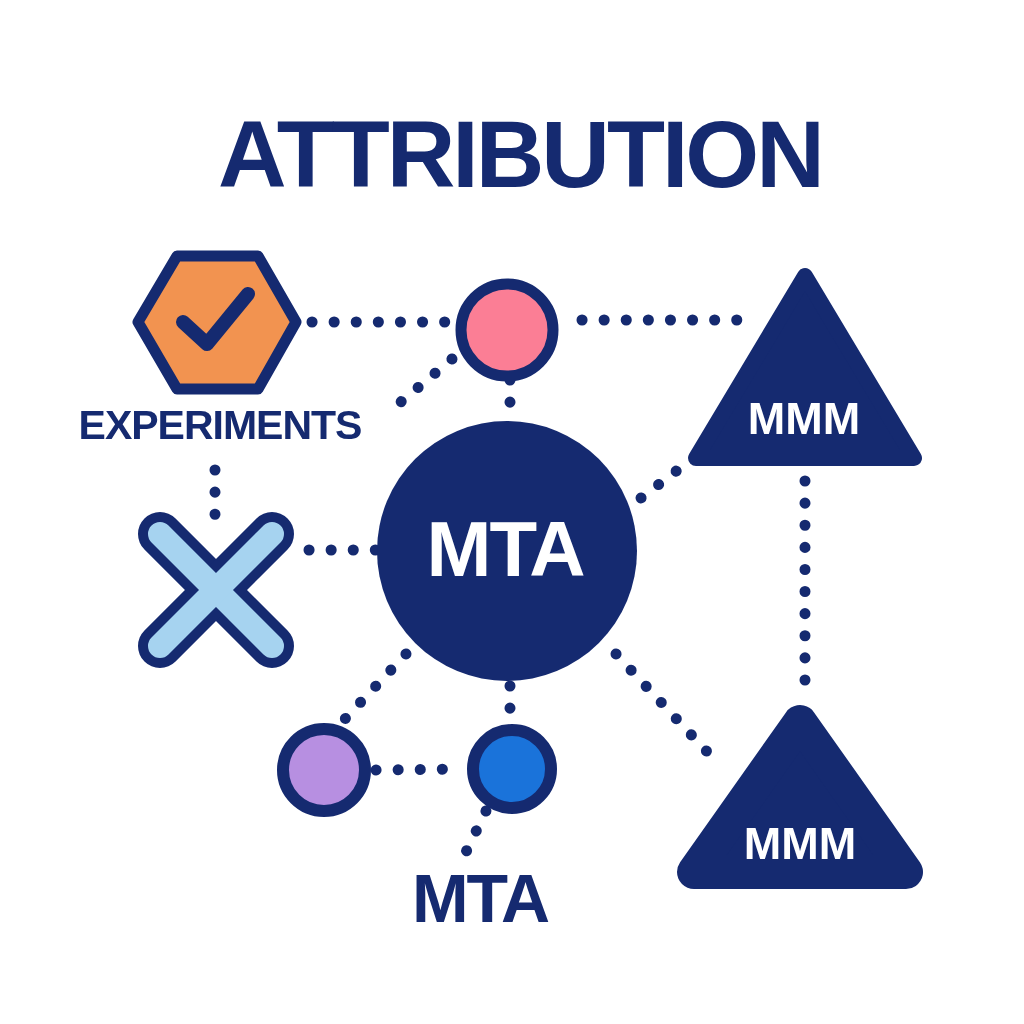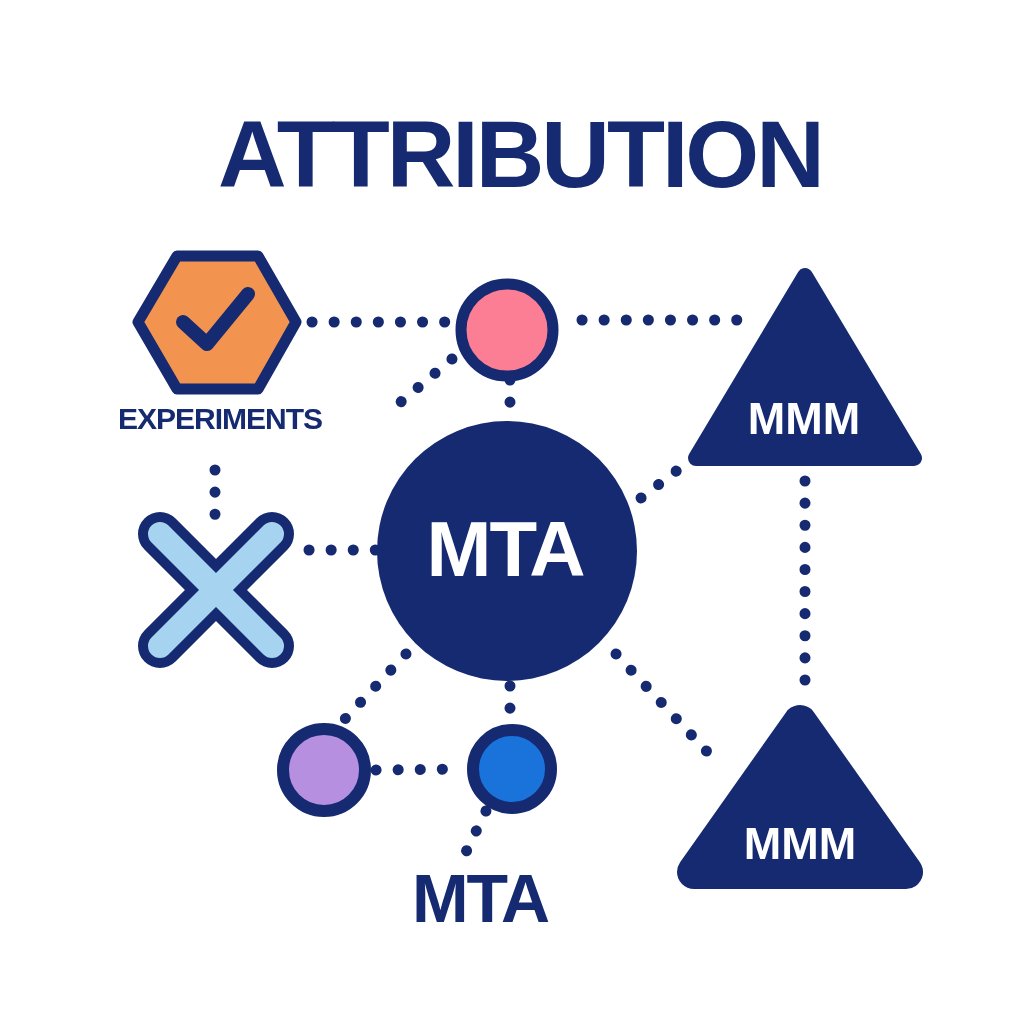--- a/index.html
+++ b/index.html
@@ -2,21 +2,21 @@
 <html><head>
 <meta charset="utf-8">
 <style>
   html,body{margin:0;padding:0;background:#ffffff;}
   .canvas{position:relative;width:1024px;height:1024px;background:#ffffff;overflow:hidden;
           font-family:"Liberation Sans", sans-serif;}
   .layer{position:absolute;left:0;top:0;width:1024px;height:1024px;}
   .dot-line{stroke:#152a70;stroke-width:11;stroke-linecap:round;stroke-dasharray:0.1 22;fill:none;}
   .label{position:absolute;color:#152a70;font-weight:bold;white-space:nowrap;}
   .page-title{width:100%;text-align:center;top:92px;left:0;font-size:95px;letter-spacing:-3px;margin:8px;}
-  .experiments-label{left:220px;top:402px;font-size:30px;letter-spacing:-1px;transform:translateX(-50%);}
+  .experiments-label{left:220px;top:402px;font-size:41px;letter-spacing:-1px;transform:translateX(-50%);}
   .mta-center-label{left:505px;top:549px;font-size:78px;letter-spacing:-2px;color:#ffffff;
                     transform:translate(-50%,-50%);}
   .mmm-top-label{left:804px;top:419px;font-size:45px;color:#ffffff;transform:translate(-50%,-50%);}
   .mmm-bottom-label{left:800px;top:844px;font-size:45px;color:#ffffff;transform:translate(-50%,-50%);}
   .mta-bottom-label{left:480px;top:898px;font-size:68px;letter-spacing:-2px;transform:translate(-50%,-50%);}
 </style>
 </head>
 <body>
 
 <div class="canvas">

